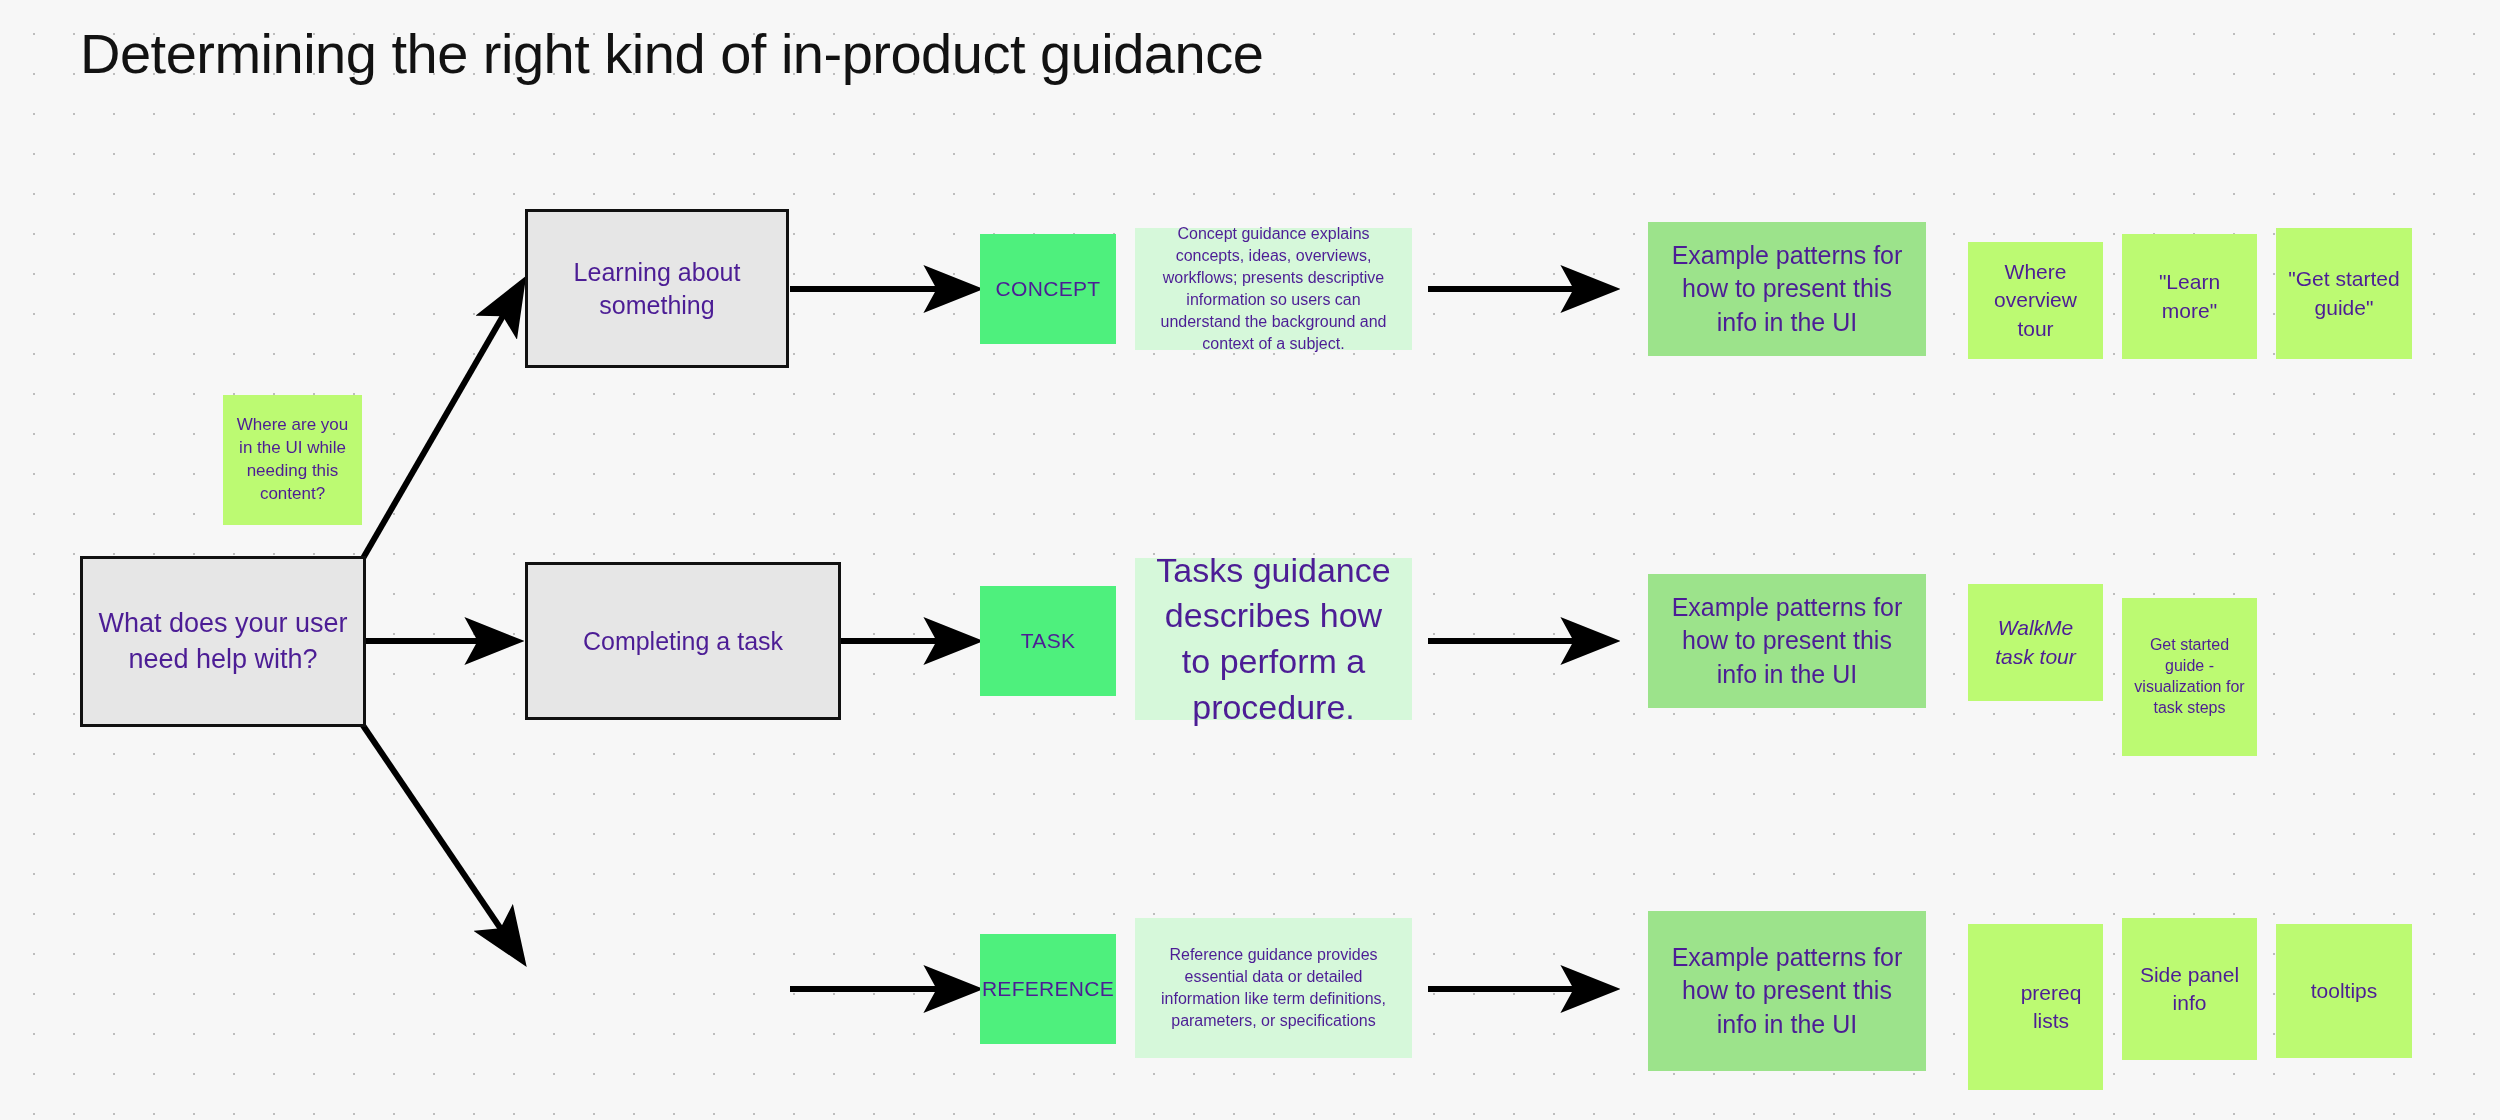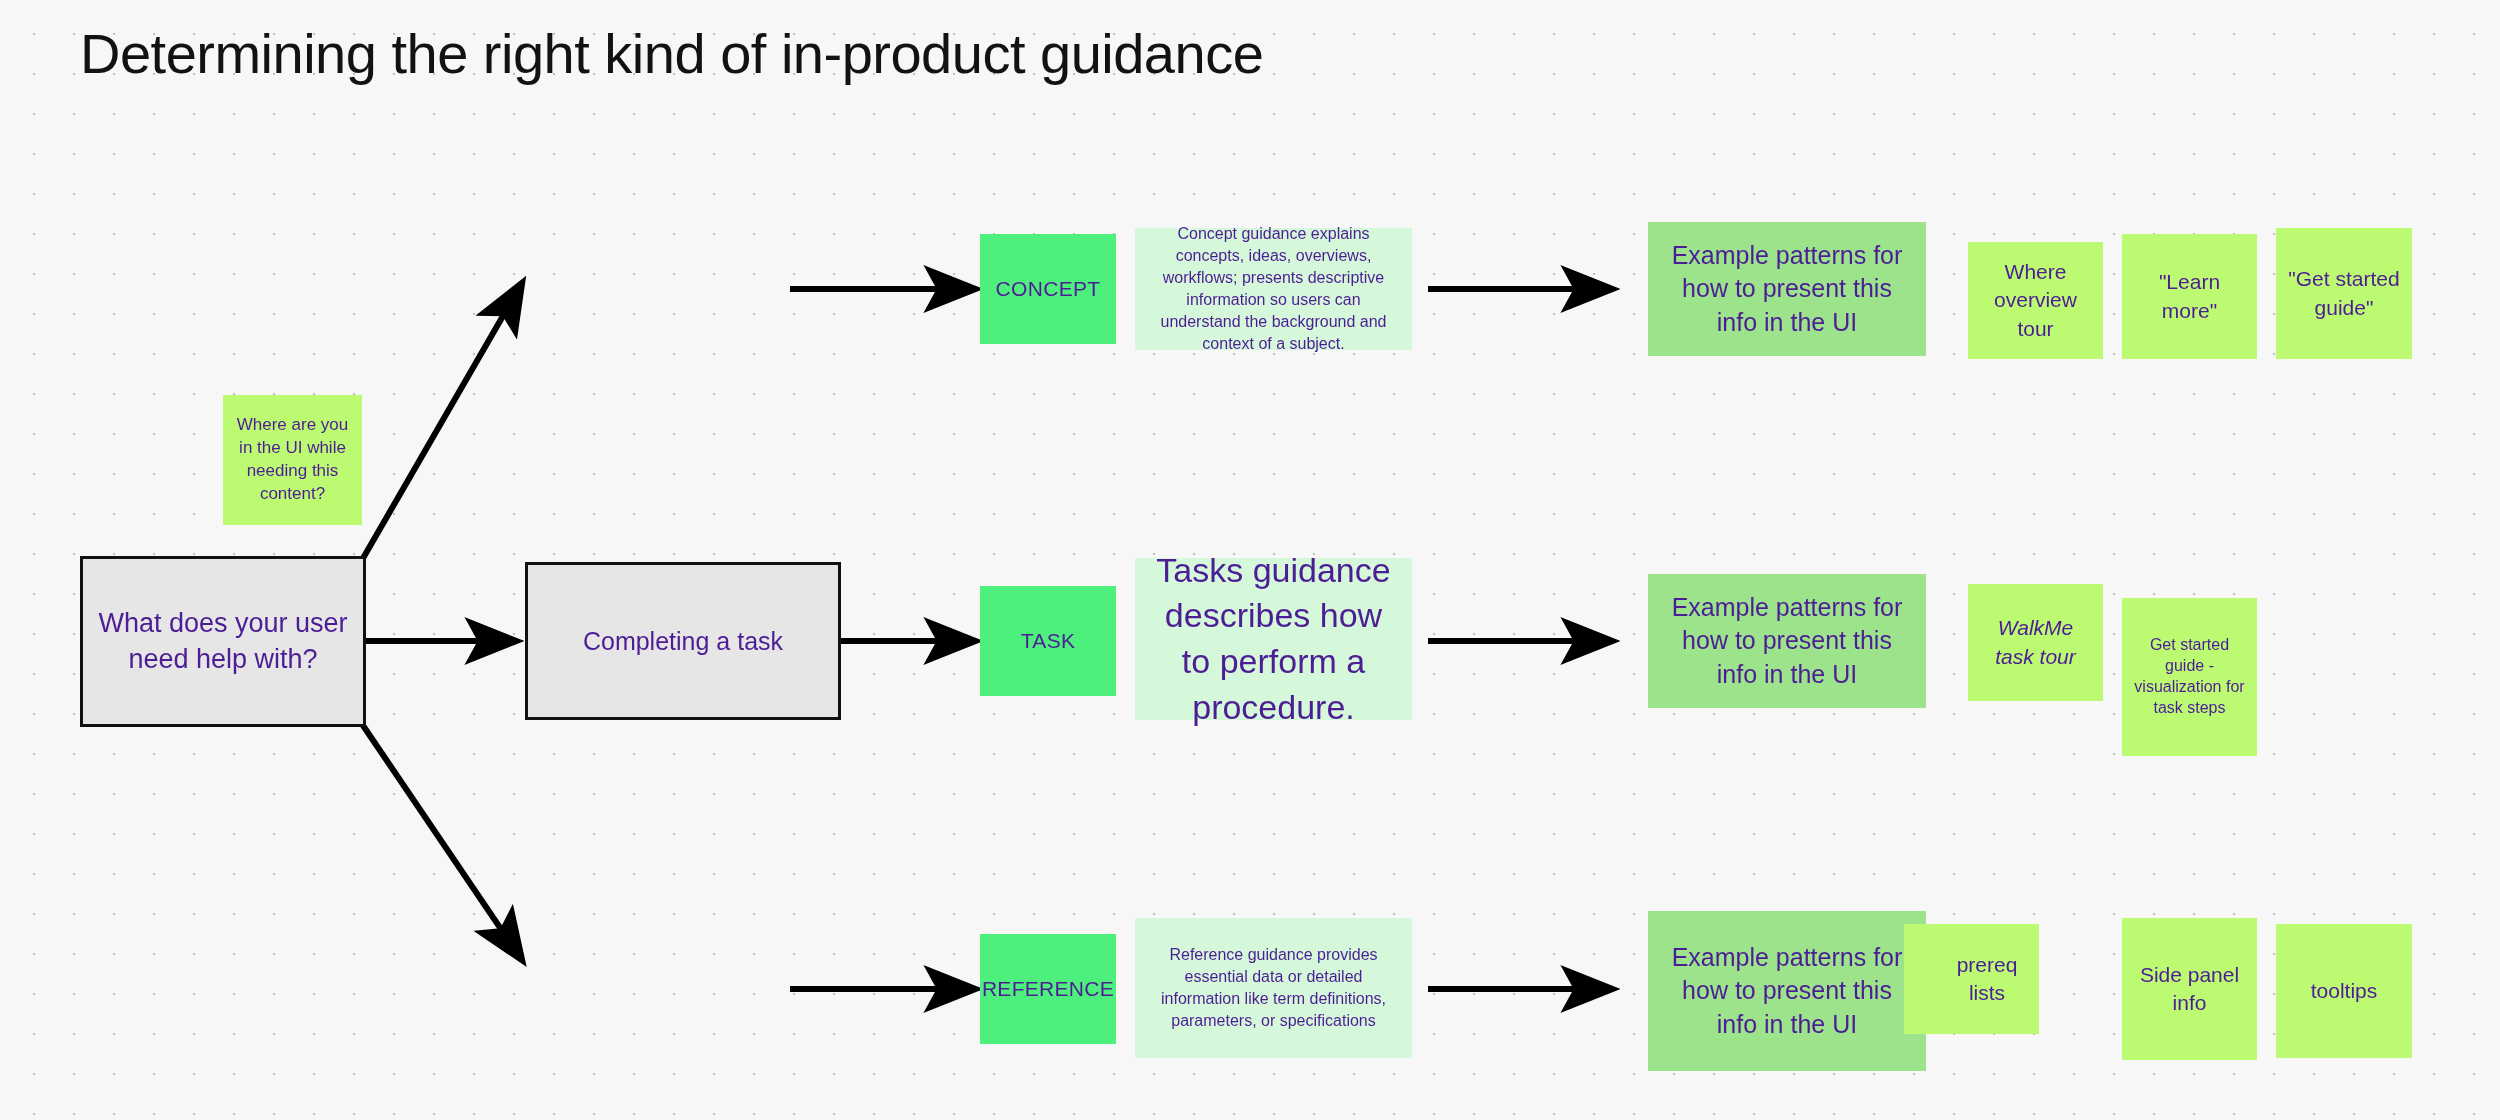--- a/index.html
+++ b/index.html
@@ -131,20 +131,21 @@
 
     <path d="M1428,641 L1612,641" stroke="#000000" stroke-width="6" fill="none" marker-end="url(#ah)"></path>
 
     <path d="M1428,989 L1612,989" stroke="#000000" stroke-width="6" fill="none" marker-end="url(#ah)"></path>
   </svg>
 
   <div class="node sticky s" style="left:223px; top:395px; width:139px; height:130px;">Where are you in the UI while needing this content?</div>
 
   <div class="node grey-box decision" style="left:80px; top:556px; width:286px; height:171px;">What does your user need help with?</div>
 
+  <div class="node grey-box" style="left:525px; top:209px; width:264px; height:159px;">Learning about something</div>
 
   <div class="node type-chip" style="left:980px; top:234px; width:136px; height:110px;">CONCEPT</div>
 
   <div class="node definition small" style="left:1135px; top:228px; width:277px; height:122px;">Concept guidance explains concepts, ideas, overviews, workflows; presents descriptive information so users can understand the background and context of a subject.</div>
 
   <div class="node pattern-box" style="left:1648px; top:222px; width:278px; height:134px;">Example patterns for how to present this info in the UI</div>
 
   <div class="node sticky m" style="left:1968px; top:242px; width:135px; height:117px;">Where overview tour</div>
 
   <div class="node sticky m" style="left:2122px; top:234px; width:135px; height:125px;">"Learn more"</div>
@@ -163,19 +164,19 @@
 
   <div class="node sticky xs" style="left:2122px; top:598px; width:135px; height:158px;">Get started guide - visualization for task steps</div>
 
 
   <div class="node type-chip" style="left:980px; top:934px; width:136px; height:110px;">REFERENCE</div>
 
   <div class="node definition small" style="left:1135px; top:918px; width:277px; height:140px;">Reference guidance provides essential data or detailed information like term definitions, parameters, or specifications</div>
 
   <div class="node pattern-box" style="left:1648px; top:911px; width:278px; height:160px;">Example patterns for how to present this info in the UI</div>
 
-  <div class="node sticky m" style="left:1904px; top:924px; width:135px; height:110px;padding-left:41px;">prereq lists</div>
+  <div class="node sticky m" style="left:1968px; top:924px; width:135px; height:166px;padding-left:41px;">prereq lists</div>
 
   <div class="node sticky m" style="left:2122px; top:918px; width:135px; height:142px;">Side panel info</div>
 
   <div class="node sticky m" style="left:2276px; top:924px; width:136px; height:134px;">tooltips</div>
 
 </div>
 
 </body></html>

